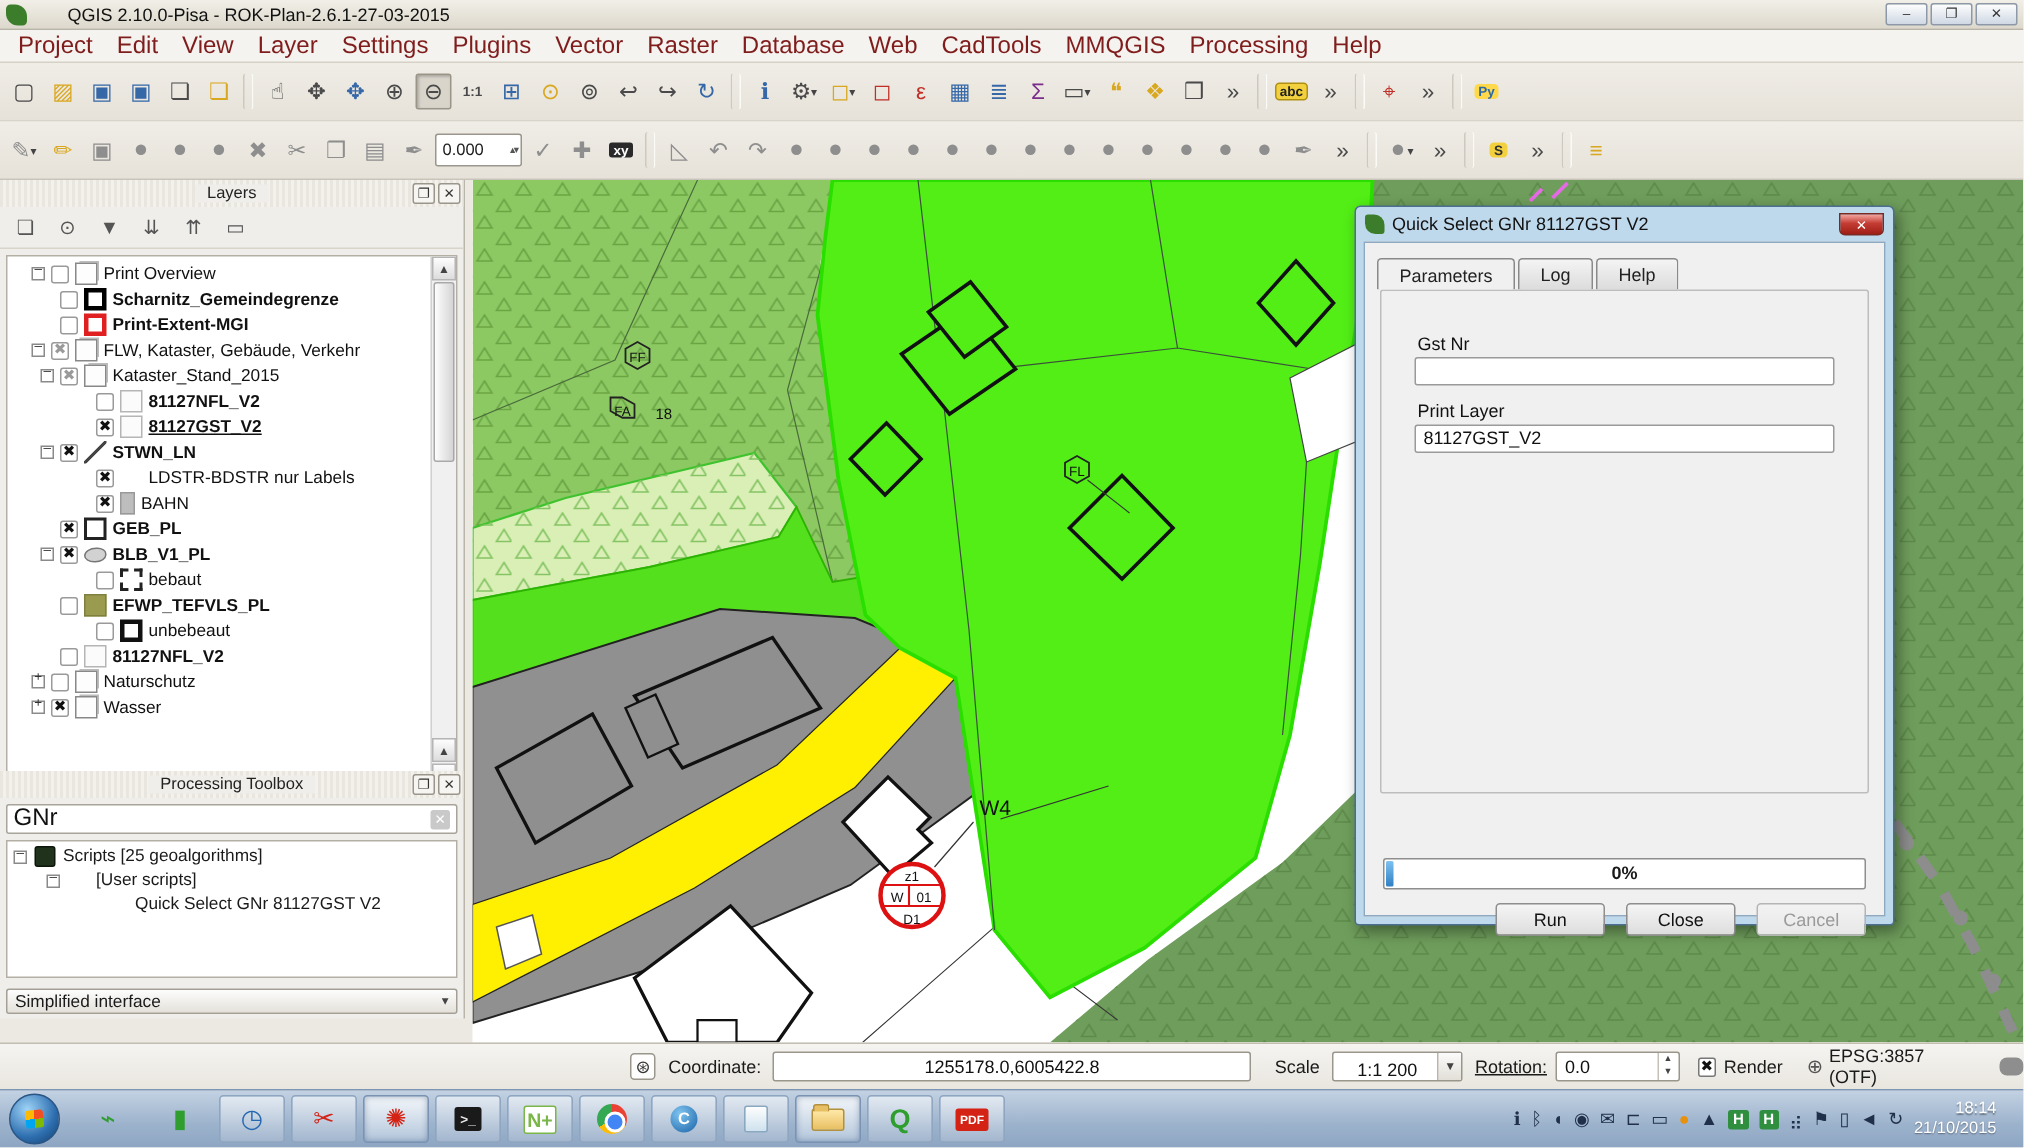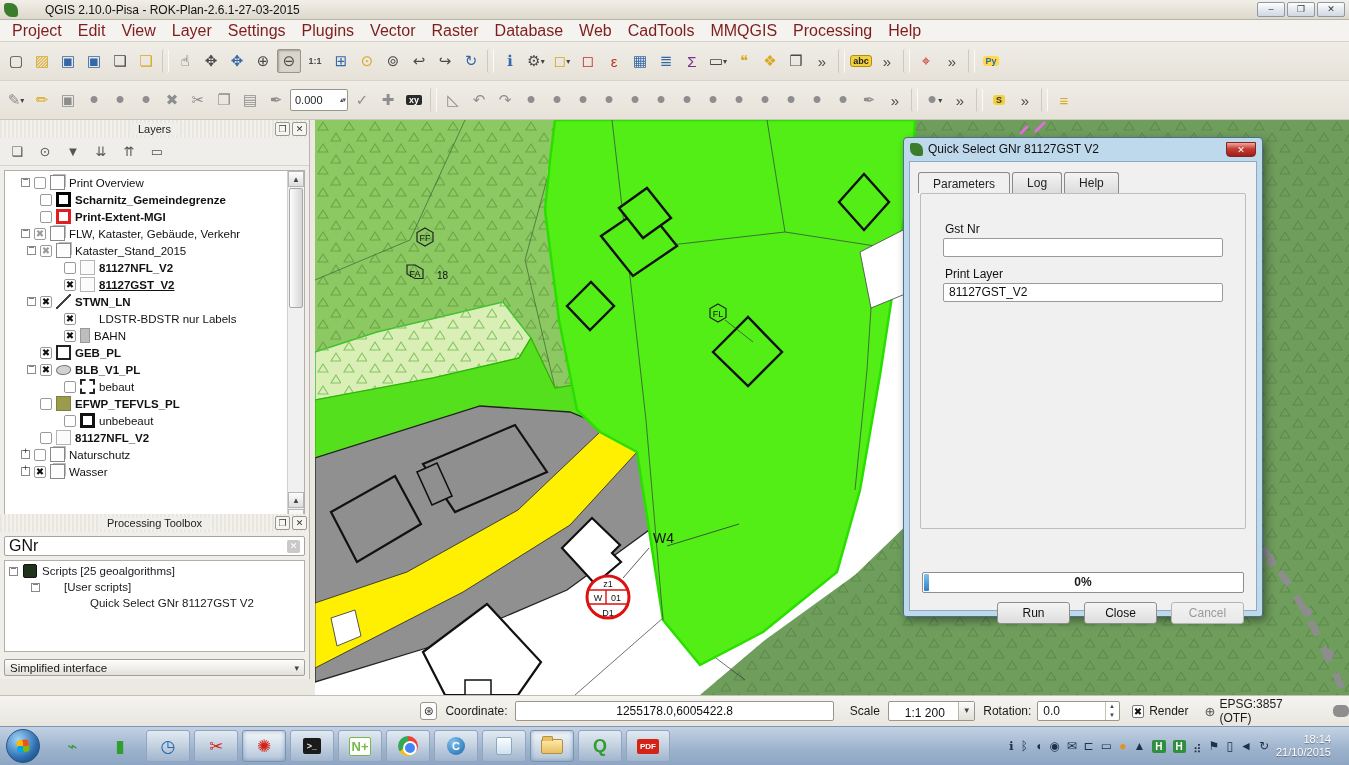--- a/index.html
+++ b/index.html
@@ -822,21 +822,21 @@
 
 <div class="statusbar">
   <span class="sb-ico" style="margin-left:420px;">⊛</span>
   <span style="margin-left:8px;">Coordinate:</span>
   <span class="sb-input" style="width:330px; margin-left:8px;">1255178.0,6005422.8</span>
   <span style="margin-left:16px;">Scale</span>
   <span class="sb-combo" style="width:90px; margin-left:8px;">
     <span>1:1 200</span>
       <span class="arr">▼</span>
   </span>
-  <span style="margin-left:8px;">Rotation:</span>
+  <span style="margin-left:8px;text-decoration:underline;">Rotation:</span>
   <span class="sb-spin" style="width:85px; margin-left:6px;">
     <span>0.0</span>
     <span class="steps">
         <span>▲</span>
         <span>▼</span>
       </span>
   </span>
   <span class="sb-chk" style="margin-left:12px;"></span>
   <span style="margin-left:5px;">Render</span>
   <span style="margin-left:16px; font-size:13px; color:#555;">⊕</span>

